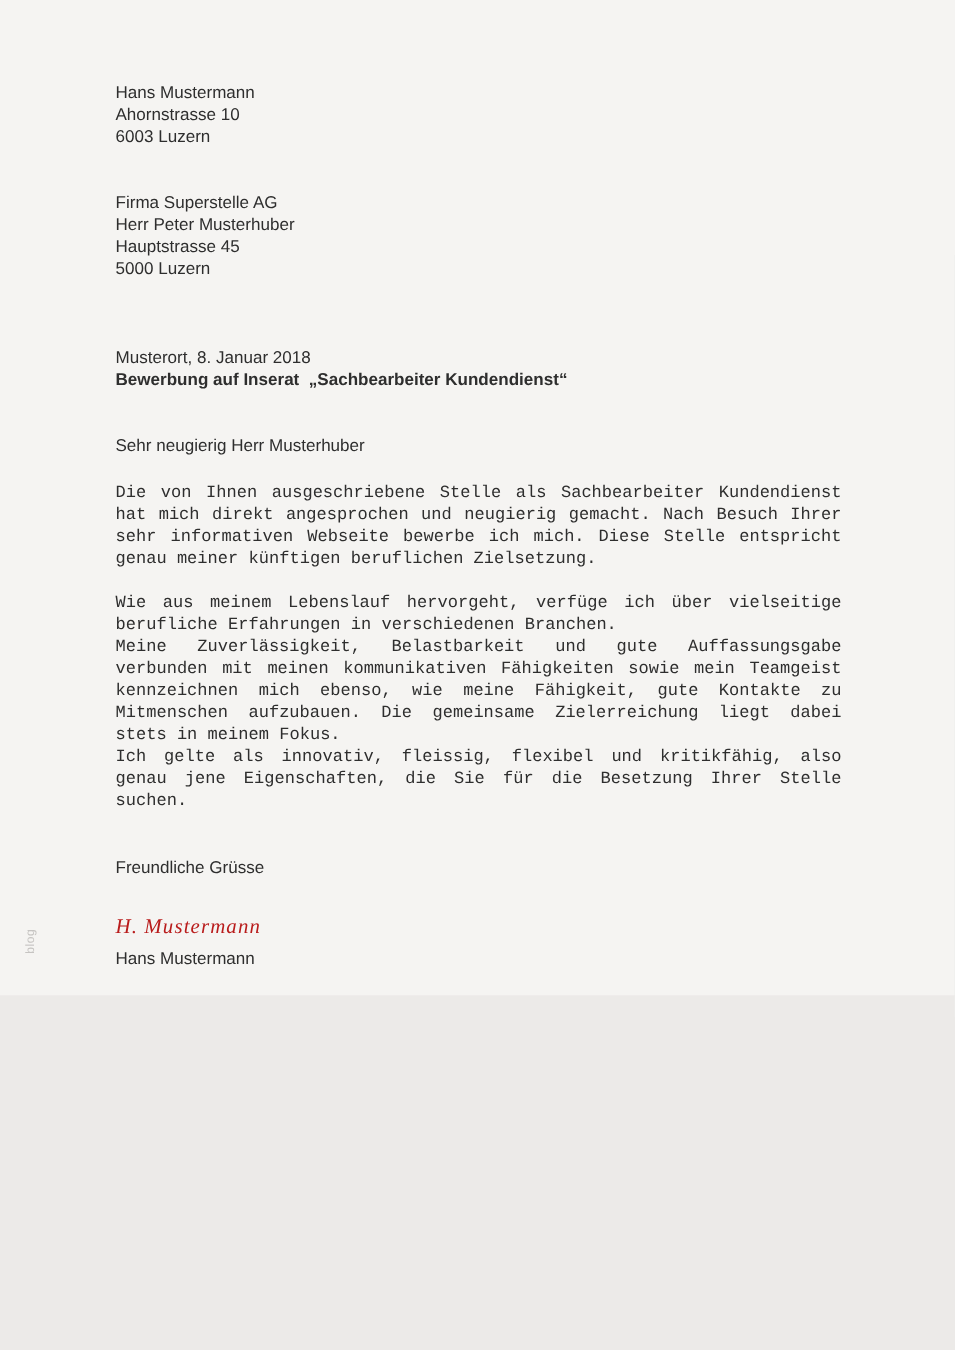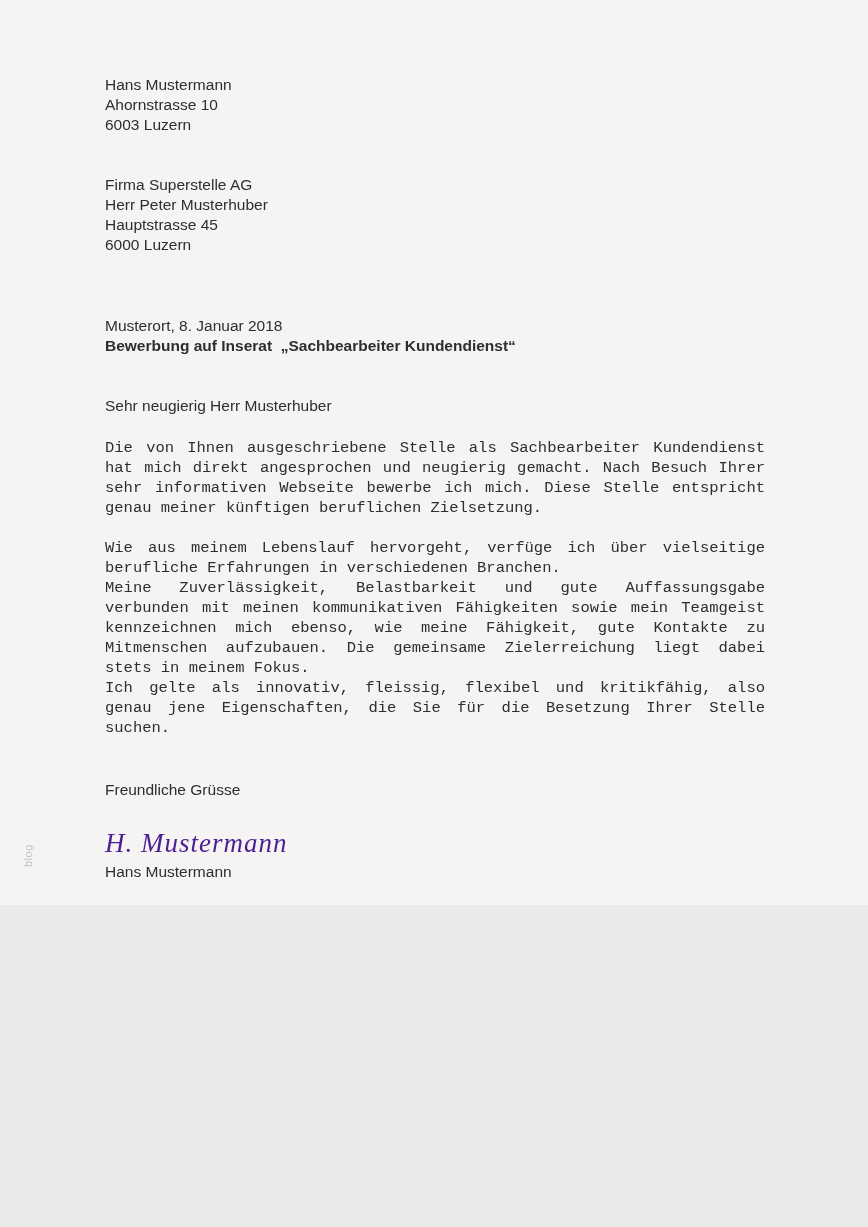--- a/index.html
+++ b/index.html
@@ -33,24 +33,24 @@
   .body-block { margin-top: 22px; }
   .paragraph { margin-bottom: 20px; font-family: Liberation Mono, monospace; }
   .paragraph .line-block {
     text-align: justify;
   }
   .closing { margin-top: 42px; }
   .signature {
     margin-top: 26px;
     font-family: cursive;
     font-style: italic;
-    font-size: 27px;
+    font-size: 19px;
     line-height: 34px;
     letter-spacing: 1px;
-    color: #4c1d95;
+    color: #b91c1c;
   }
   .signature-name { margin-top: 2px; }
   .enclosures { margin-top: 78px; }
   .watermark {
     position: absolute;
     left: 38px;
     bottom: 38px;
     transform: rotate(-90deg);
     transform-origin: left bottom;
     font-size: 11px;
@@ -66,21 +66,21 @@
   <div class="sender">
     <div class="addr-line">Hans Mustermann</div>
     <div class="addr-line">Ahornstrasse 10</div>
     <div class="addr-line">6003 Luzern</div>
   </div>
 
   <div class="recipient">
     <div class="addr-line">Firma Superstelle AG</div>
     <div class="addr-line">Herr Peter Musterhuber</div>
     <div class="addr-line">Hauptstrasse 45</div>
-    <div class="addr-line">6000 Luzern</div>
+    <div class="addr-line">5000 Luzern</div>
   </div>
 
   <div class="date-line">Musterort, 8. Januar 2018</div>
 
   <div class="subject">Bewerbung auf Inserat  „Sachbearbeiter Kundendienst“</div>
 
   <div class="salutation">Sehr neugierig Herr Musterhuber</div>
 
   <div class="body-block">
 

